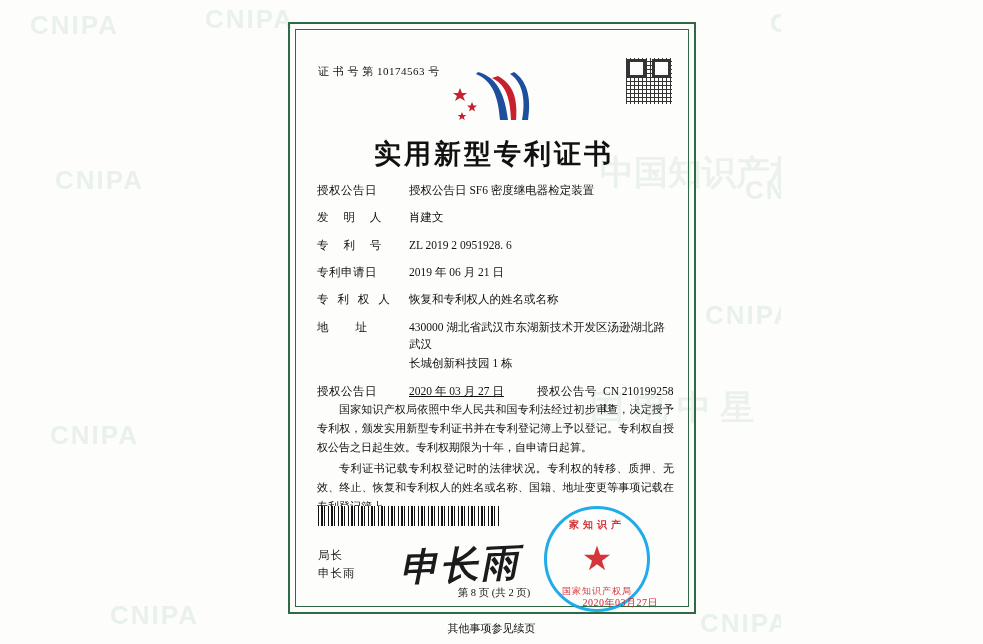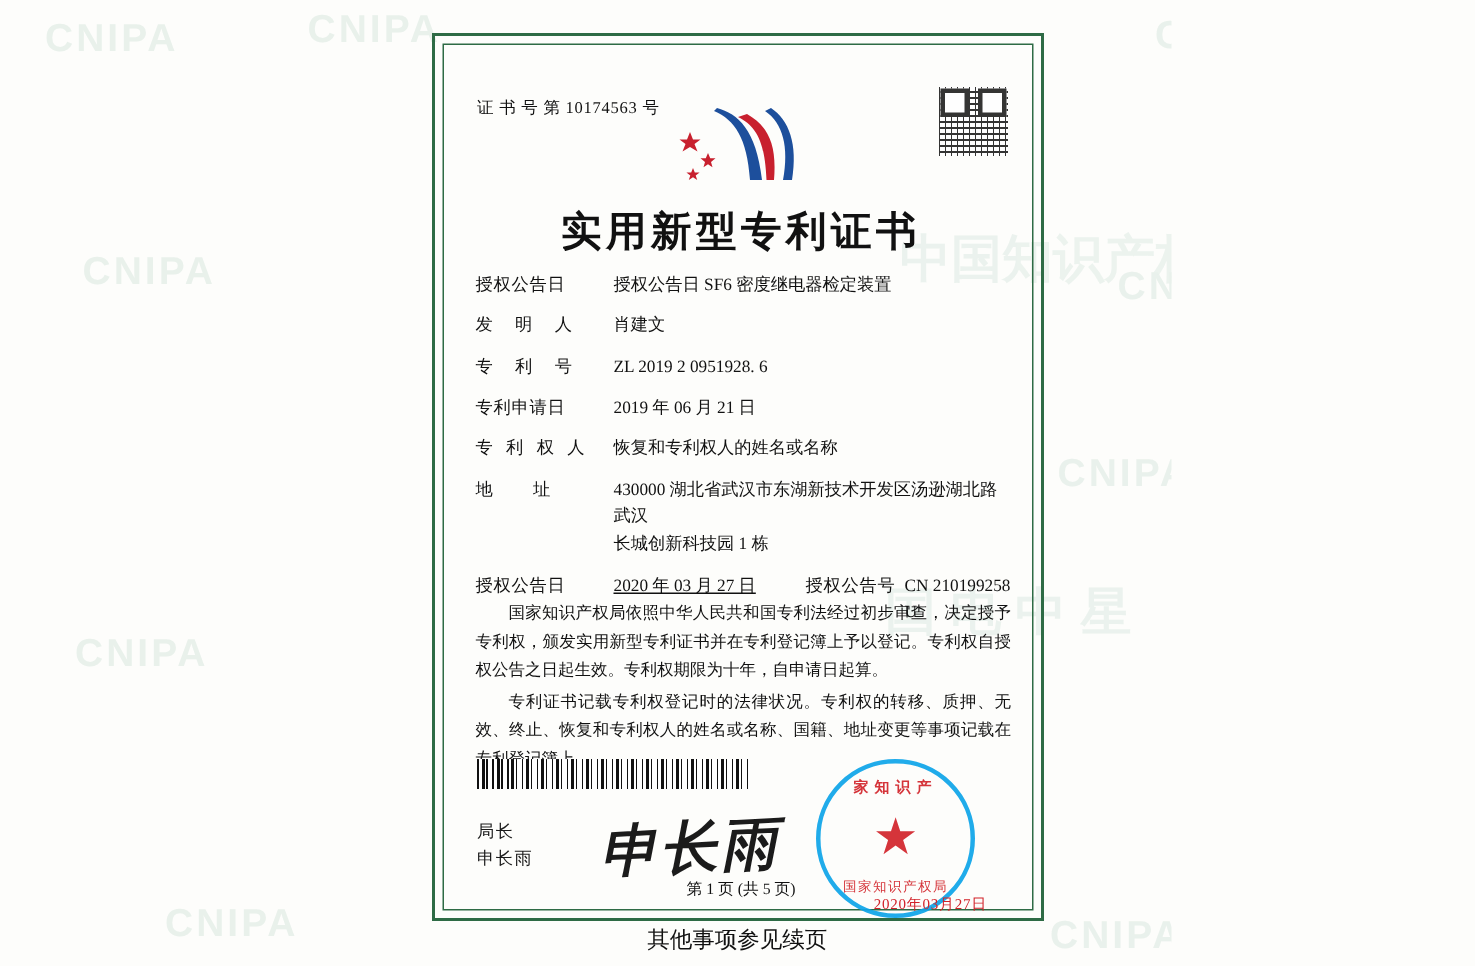--- a/index.html
+++ b/index.html
@@ -272,21 +272,21 @@
     text-align: center;
     font-size: 10.5px;
     color: #111;
   }
 
   .outside-note {
     position: absolute;
     left: 0; right: 0;
     bottom: 8px;
     text-align: center;
-    font-size: 15px;
+    font-size: 11px;
     color: #111;
     z-index: 4;
   }
 </style>
 </head>
 <body>
 
 <div class="page">
 
   <div class="watermark-layer">
@@ -386,20 +386,20 @@
       <div class="signature-script">申长雨</div>
 
       <div class="seal">
         <div class="seal-text-top">家知识产</div>
         <div class="seal-star">★</div>
         <div class="seal-text-bottom">国家知识产权局</div>
       </div>
 
       <div class="seal-date">2020年03月27日</div>
 
-      <div class="page-footer">第 1 页 (共 5 页)</div>
+      <div class="page-footer">第 8 页 (共 2 页)</div>
 
     </div>
   </div>
 
   <div class="outside-note">其他事项参见续页</div>
 
 </div>
 
 </body></html>

